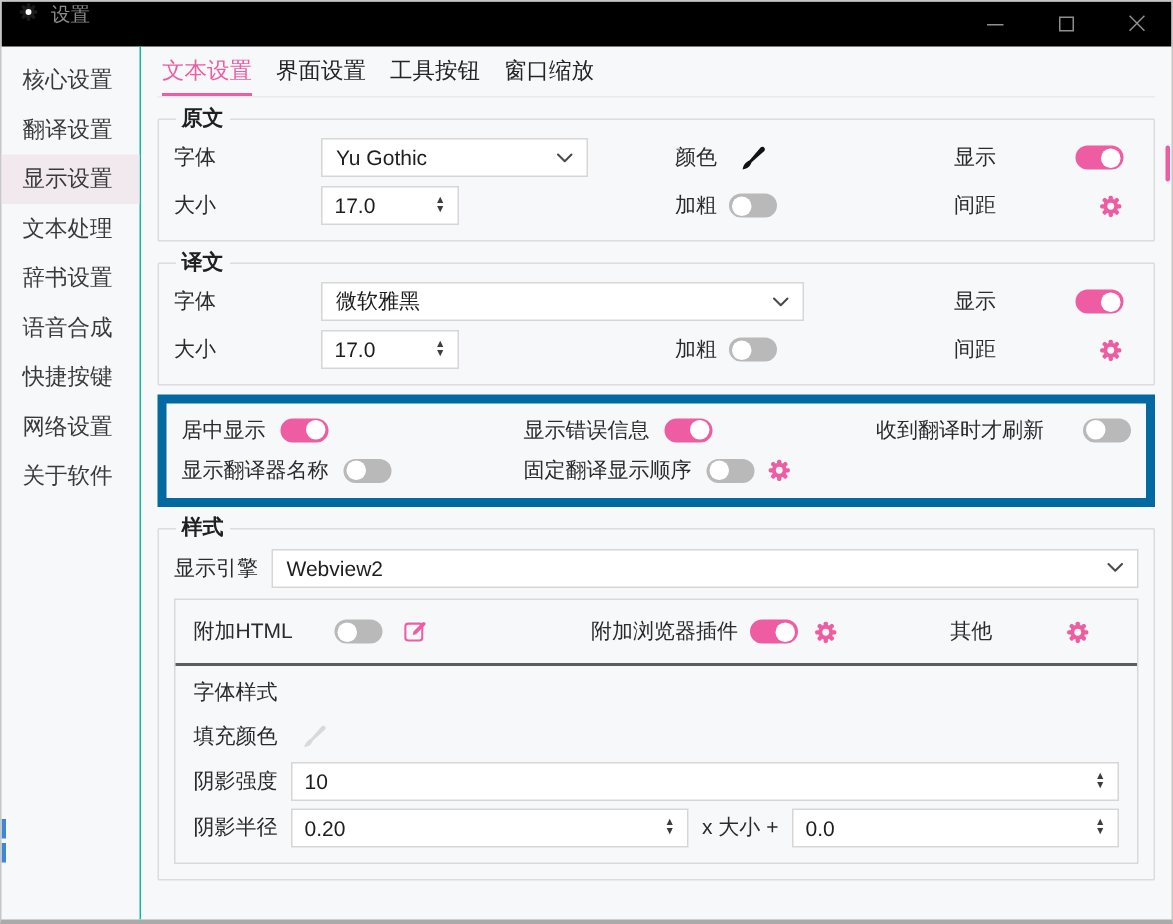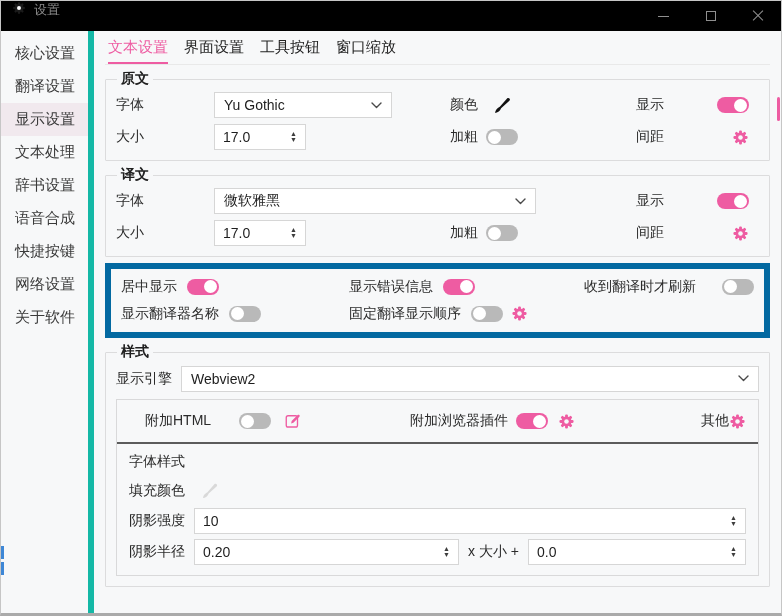--- a/index.html
+++ b/index.html
@@ -18,21 +18,21 @@
   .win-controls { margin-left:auto; display:flex; height:100%; }
   .win-btn { width:47px; height:100%; display:flex; align-items:center; justify-content:center; }
   .glyph-min { width:11px; height:1px; background:#8f8f8f; display:block; }
   .glyph-max { width:10px; height:10px; border:1px solid #8f8f8f; display:block; }
   .glyph-close { width:12px; height:12px; position:relative; display:block; }
   .glyph-close::before,.glyph-close::after{ content:""; position:absolute; left:-1px; top:5px; width:14px; height:1px; background:#8f8f8f; }
   .glyph-close::before{ transform:rotate(45deg);} .glyph-close::after{ transform:rotate(-45deg);}
 
   
   .main { display:flex; height:calc(100% - 30px); }
-  .sidebar { width:93px; border-right:6px solid #14b8a6; padding-top:6px; flex:none; }
+  .sidebar { width:93px; border-right:1px solid #14b8a6; padding-top:6px; flex:none; }
   .side-item { height:33px; display:flex; align-items:center; padding-left:14px; font-size:15px; color:#3a3a3a; cursor:default; }
   .side-item.selected { background:#f1e9ee; }
 
   .content { flex:1; padding:0 11px; position:relative; overflow:hidden; }
 
   .tabbar { display:flex; gap:16px; padding:7px 3px 0; border-bottom:1px solid #e9e9e9; }
   .tab { font-size:15px; color:#242424; padding-bottom:5px; }
   .tab.selected { color:#ee5ca2; border-bottom:2px solid #ee5ca2; }
 
   
@@ -65,25 +65,25 @@
   
   .box { border:6px solid #0369a1; margin-top:6px; padding:4px 10px 5px; }
   .opt-grid { display:grid; grid-template-columns:228px 235px 1fr; }
   .opt-cell { display:flex; align-items:center; height:27px; font-size:14px; color:#2b2b2b; gap:10px; }
   .push-right { margin-left:auto; }
 
   
   .engine-row { display:flex; align-items:center; gap:9px; height:29px; margin-top:1px; }
   .inner { border:1px solid #d9d9da; margin-top:6px; padding:7px 12px 10px; }
   .attach-row { display:flex; align-items:center; height:28px; font-size:14px; color:#2b2b2b; }
-  .attach-s1 { width:265px; display:flex; align-items:center;margin-left:16px; }
+  .attach-s1 { width:265px; display:flex; align-items:center; }
   .attach-s1 .toggle { margin-left:28px; } .attach-s1 .editwrap { margin-left:13px; display:flex; }
   .attach-s2 { display:flex; align-items:center; }
   .attach-s2 .toggle { margin-left:8px; } .attach-s2 .gearwrap { margin-left:10px; display:flex; }
-  .attach-s3 { margin-left:auto; width:132px; display:flex; align-items:center; justify-content:flex-end; }
+  .attach-s3 { margin-left:auto; width:132px; display:flex; align-items:center; justify-content:center;gap:48px; }
   .divider { height:2px; background:#5c5c5c; margin:7px -12px 0; }
   .form-row { display:flex; align-items:center; gap:9px; margin-top:4px; height:27px; font-size:14px; color:#2b2b2b; }
 
   .iconbtn { display:flex; align-items:center; }
 
   
   .blue-dash { position:absolute; left:0; width:3px; background:#3e87d6; }
   .pink-dash { position:absolute; right:1px; width:3px; background:#ee5ca2; border-radius:2px; }
 </style>
 </head>

